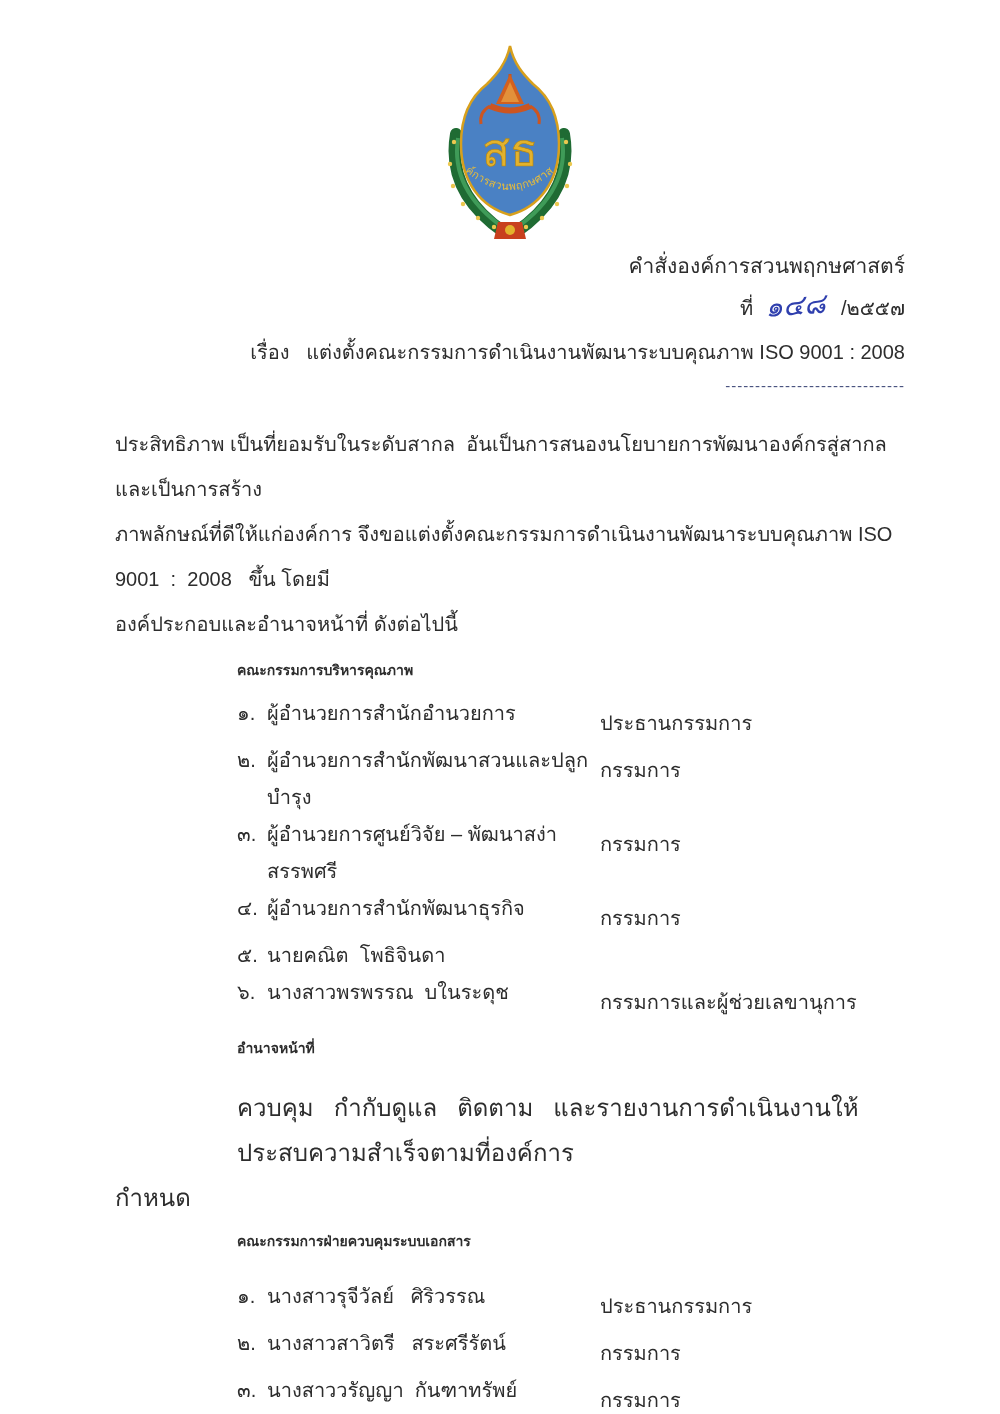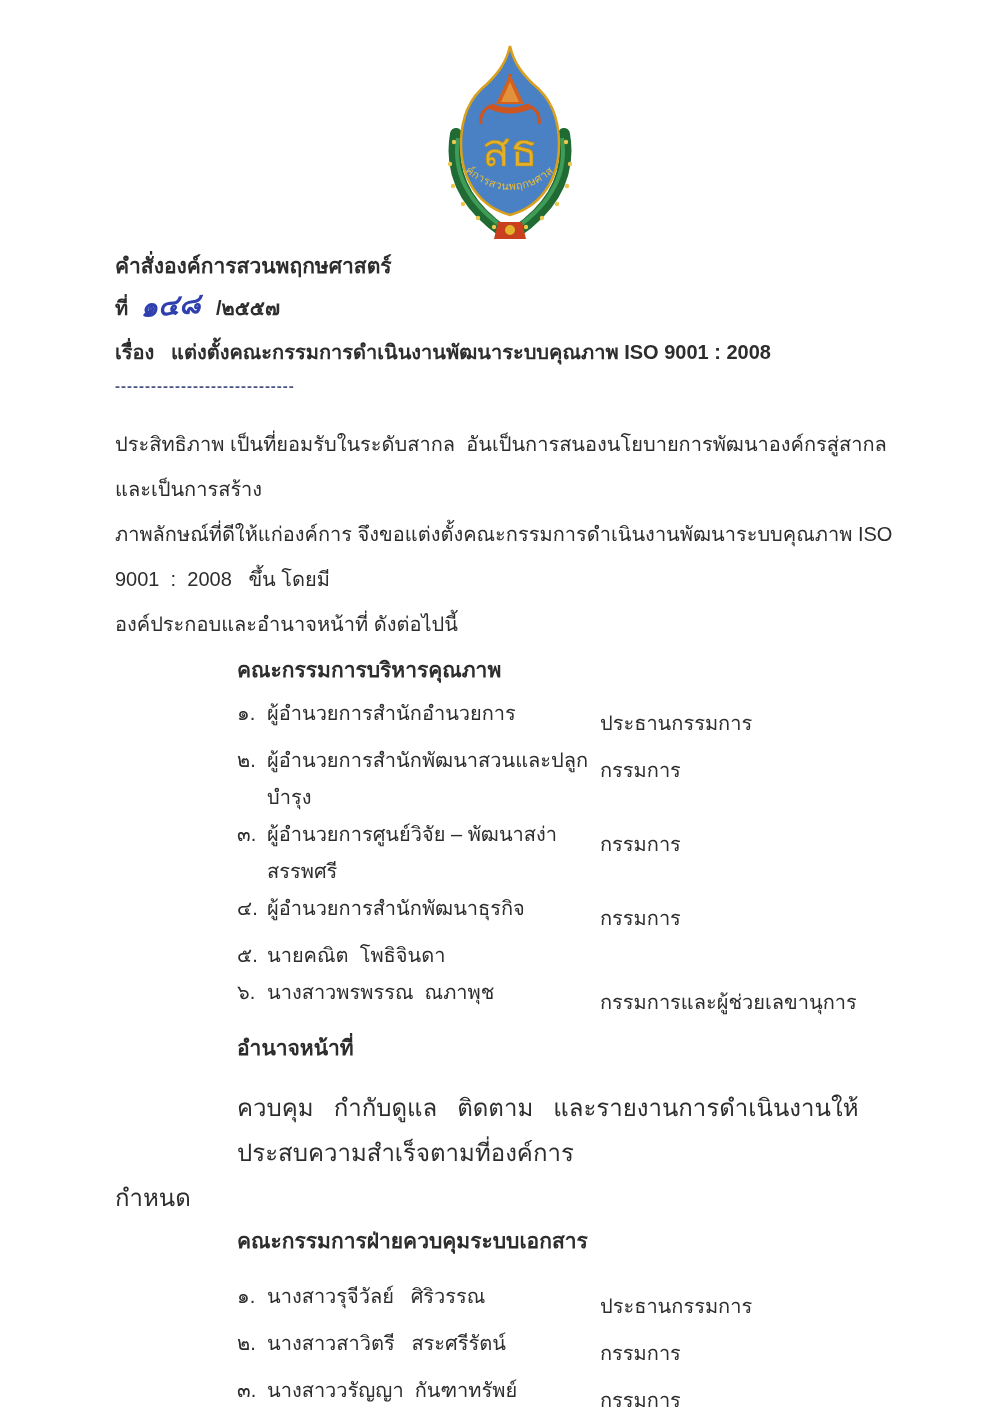--- a/index.html
+++ b/index.html
@@ -10,21 +10,21 @@
   body {
     width: 1000px;
     height: 1414px;
     font-family: "Liberation Sans", "DejaVu Sans", sans-serif;
     color: #2d2d2d;
     overflow: hidden;
   }
   .content {
     padding: 0 95px 0 115px;
   }
-  .center { text-align: left; font-weight: bold; }
+  .center { text-align: right; }
 
   .logo-wrap {
     width: 152px;
     margin: 42px auto 0 auto;
   }
 
   .doc-title {
     font-size: 21px;
     line-height: 28px;
     margin-top: 2px;
@@ -56,21 +56,21 @@
     line-height: 20px;
     margin-top: 10px;
   }
 
   .intro { margin-top: 26px; font-size: 20px; }
   .intro .ln { line-height: 45px; white-space: pre-wrap; }
   .intro .ln-first { padding-left: 142px; }
 
   .sec-heading {
     font-weight: bold;
-    font-size: 21px;
+    font-size: 14px;
     margin-left: 122px;
     line-height: 30px;
   }
   .h-committee1 { margin-top: 8px; }
   .h-duties { margin-top: 12px; }
   .h-committee2 { margin-top: 6px; }
 
   .mlist {
     margin-left: 122px;
     font-size: 20px;
@@ -180,21 +180,21 @@
       <span class="mnum">๔.</span>
       <span class="mname">ผู้อำนวยการสำนักพัฒนาธุรกิจ</span>
       <span class="mrole">กรรมการ</span>
     </div>
     <div class="mrow">
       <span class="mnum">๕.</span>
       <span class="mname">นายคณิต  โพธิจินดา</span>
     </div>
     <div class="mrow">
       <span class="mnum">๖.</span>
-      <span class="mname">นางสาวพรพรรณ  ณภาพุช</span>
+      <span class="mname">นางสาวพรพรรณ  บในระดุช</span>
       <span class="mrole">กรรมการและผู้ช่วยเลขานุการ</span>
     </div>
   </div>
 
   <div class="sec-heading h-duties">อำนาจหน้าที่</div>
 
   <div class="duty">
     <div class="ln ln-first">ควบคุม   กำกับดูแล   ติดตาม   และรายงานการดำเนินงานให้ประสบความสำเร็จตามที่องค์การ</div>
     <div class="ln">กำหนด</div>
   </div>

